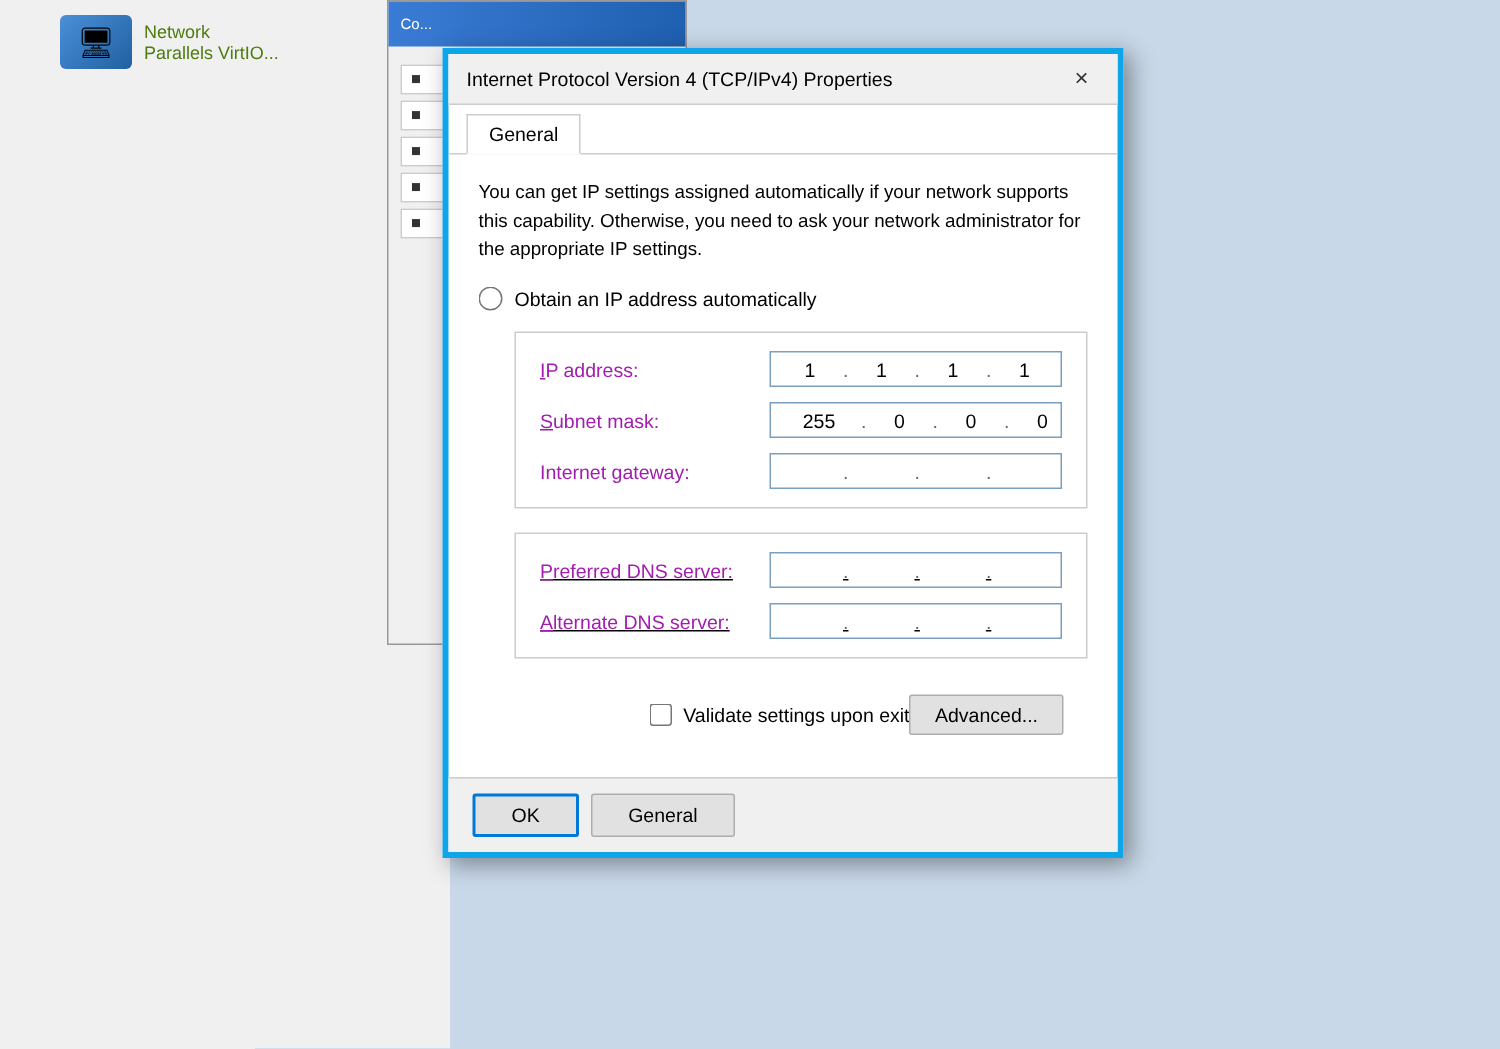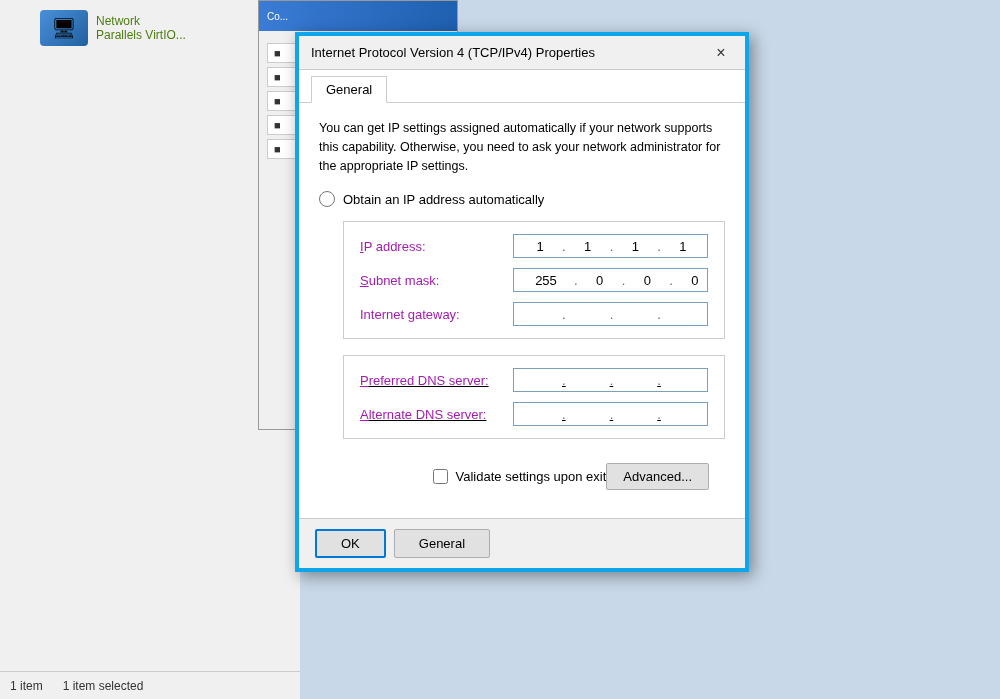--- a/index.html
+++ b/index.html
@@ -340,24 +340,20 @@
 
 <div class="bg-window">
   <div class="bg-network-icon">
     <div class="network-icon-img"></div>
     <div class="network-label">
       <div>Network</div>
       <div>Parallels VirtIO...</div>
     </div>
   </div>
 
-  <div class="status-bar">
-    <span>1 item</span>
-    <span>1 item selected</span>
-  </div>
 </div>
 
 <div class="bg-connection-window">
   <div class="bg-title-bar">
     <span>Co...</span>
   </div>
   <div class="bg-content">
     <div class="bg-list-item">■</div>
     <div class="bg-list-item">■</div>
     <div class="bg-list-item">■</div>

